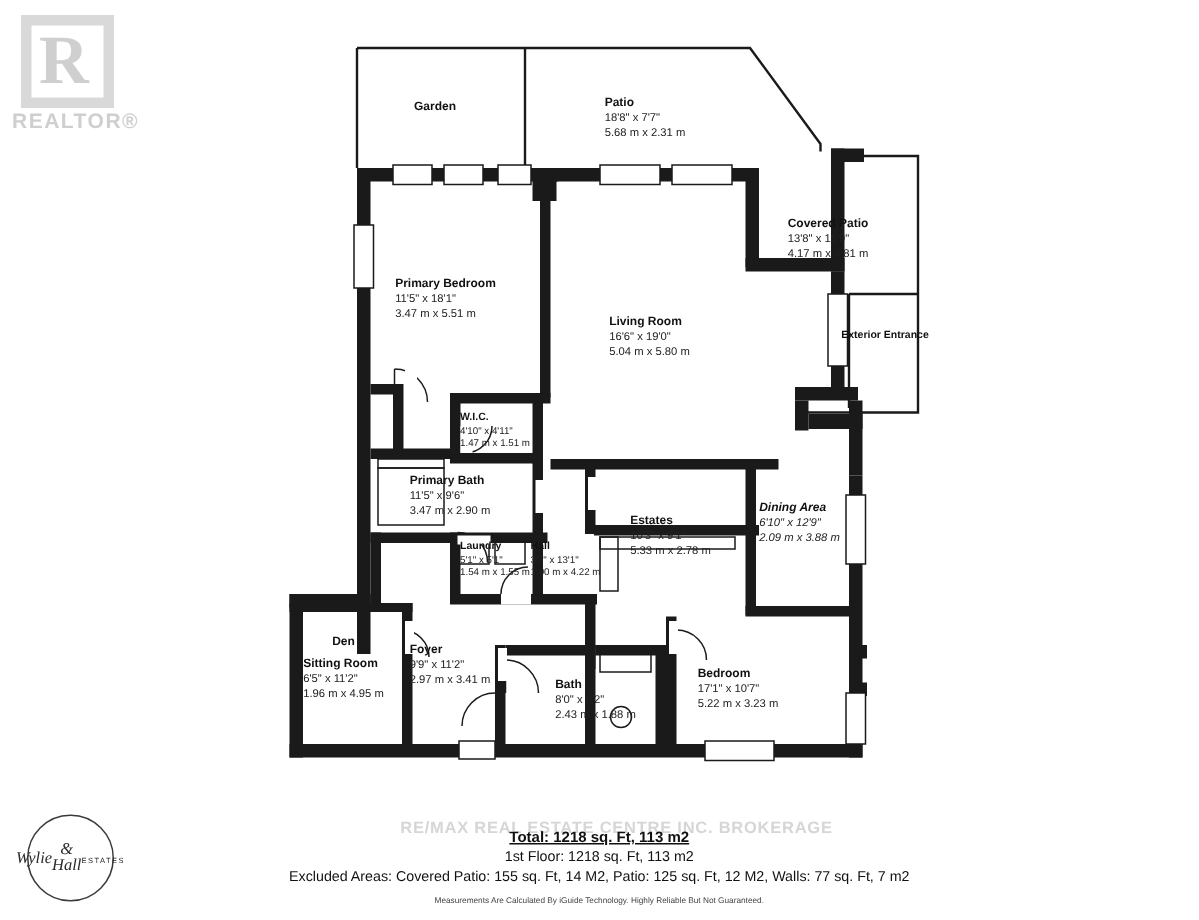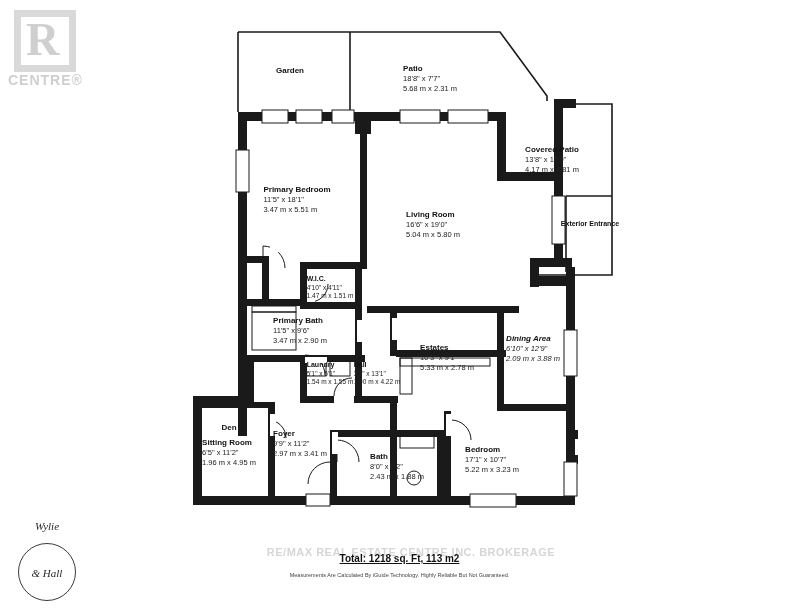--- a/index.html
+++ b/index.html
@@ -56,26 +56,24 @@
 
   .brand-mark {
     position: absolute;
     left: 18px;
     bottom: 12px;
     width: 56px;
     height: 56px;
     border: 1.5px solid #3a3a3a;
     border-radius: 50%;
     display: flex;
-    flex-direction: column;
     align-items: center;
     justify-content: center;
     text-align: center;
     color: #2b2b2b;
-    gap: 36px;
   }
   .brand-mark .bm-top {
     font-family: "Liberation Serif", serif;
     font-style: italic;
     font-size: 11px;
     line-height: 11px;
   }
   .brand-mark .bm-bot {
     font-size: 5px;
     letter-spacing: 1px;
@@ -401,27 +399,29 @@
     <div class="room" style="left: 492px; top: 459px;">
       <span class="rn">Bedroom</span>
       <span class="rd">17'1" x 10'7"</span>
       <span class="rd">5.22 m x 3.23 m</span>
     </div>
   </div>
 
 <div class="realtor-mark">
   <div class="r-box"></div>
   <div class="r-glyph">R</div>
-  <div class="r-word">CENTRE®</div>
+  <div class="r-word">REALTOR®</div>
 </div>
 
 <div class="brand-mark">
   <div class="bm-top">Wylie</div>
   <div class="bm-top">&amp; Hall</div>
   <div class="bm-bot">Estates</div>
 </div>
 
 <div class="center-watermark">RE/MAX REAL ESTATE CENTRE INC. BROKERAGE</div>
 
 <div class="footer">
   <div class="f1">Total: 1218 sq. Ft, 113 m2</div>
+  <div class="f2">1st Floor: 1218 sq. Ft, 113 m2</div>
+  <div class="f3">Excluded Areas: Covered Patio: 155 sq. Ft, 14 M2, Patio: 125 sq. Ft, 12 M2, Walls: 77 sq. Ft, 7 m2</div>
   <div class="f4">Measurements Are Calculated By iGuide Technology. Highly Reliable But Not Guaranteed.</div>
 </div>
 
 </body></html>

